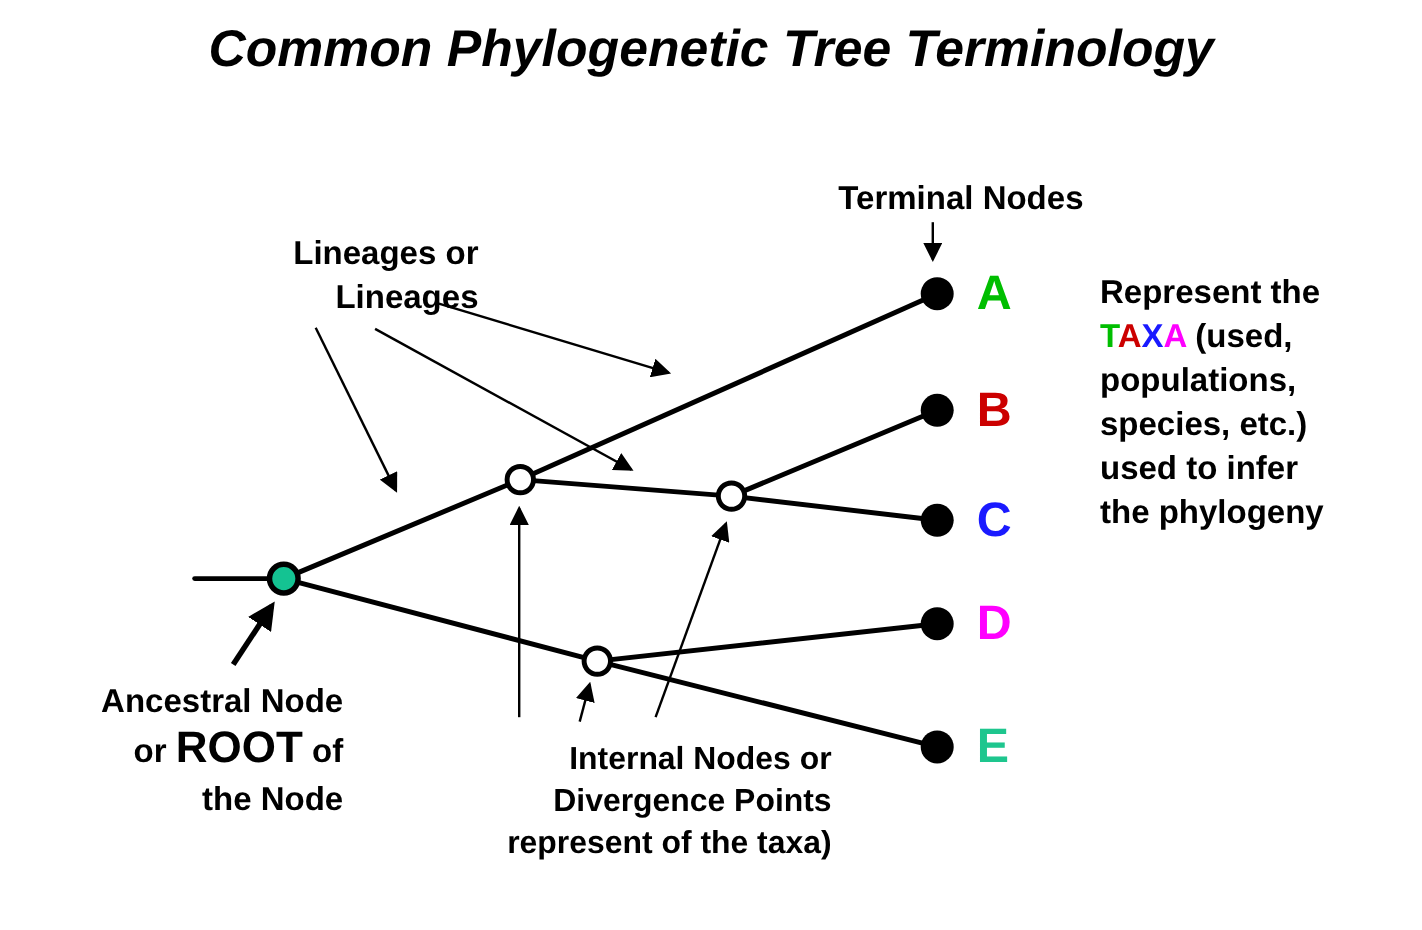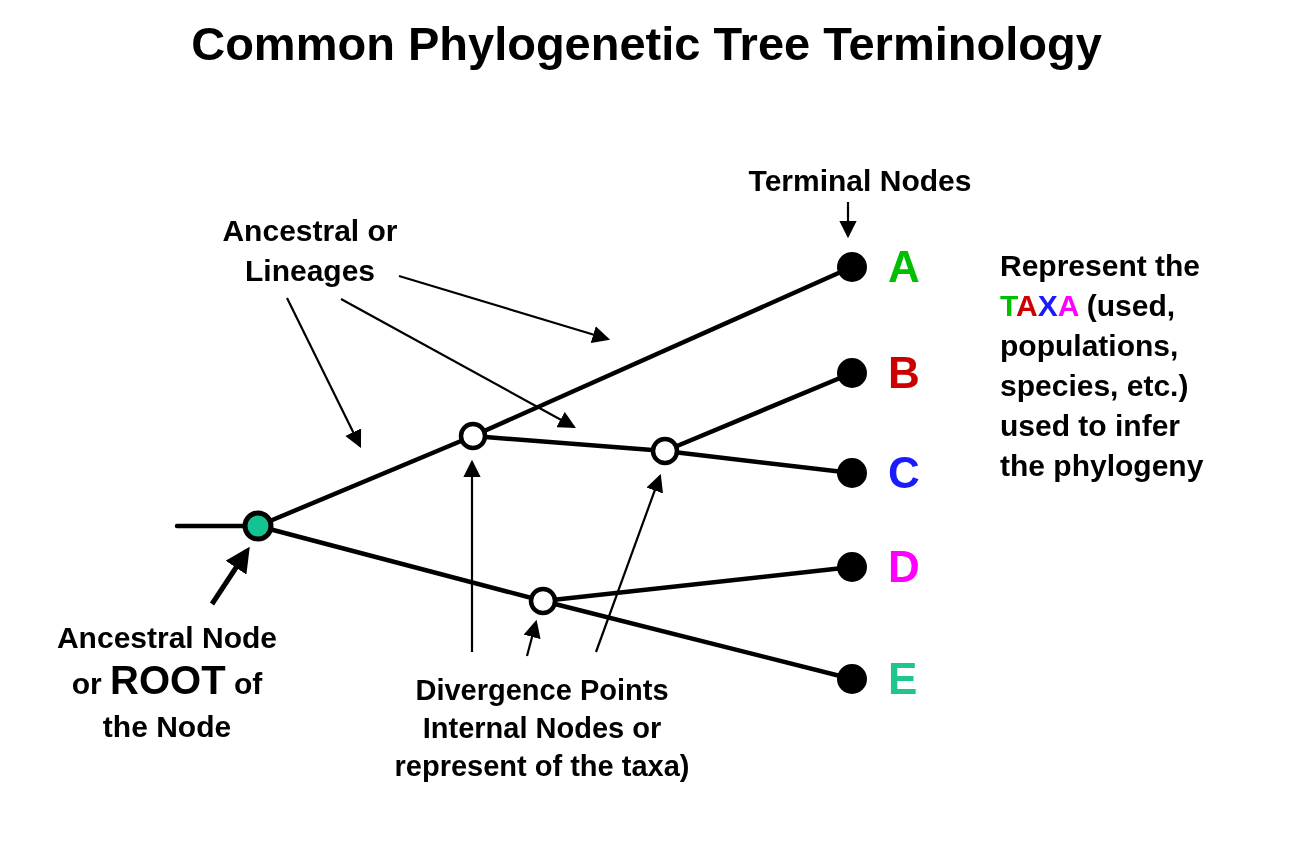--- a/index.html
+++ b/index.html
@@ -3,24 +3,24 @@
 <meta charset="utf-8">
 <style>
   html,body{margin:0;padding:0;background:#ffffff;}
   .canvas{
     position:relative;width:1293px;height:845px;background:#ffffff;
     font-family:"Liberation Sans",sans-serif;font-weight:bold;color:#000;
     overflow:hidden;
   }
   .title{
     position:absolute;left:0;top:16px;width:100%;margin:0;
-    text-align:center;font-size:47px;font-weight:bold;
+    text-align:center;font-size:47px;font-weight:bold;font-style:italic;
   }
   svg.tree{position:absolute;left:0;top:0;}
-  .lbl{position:absolute;text-align:center;}
+  .lbl{position:absolute;text-align:right;}
   .lbl-terminal{left:735px;top:164px;width:250px;font-size:30px;}
   .lbl-branches{left:185px;top:211px;width:250px;font-size:30px;line-height:40px;}
   .lbl-ancestral{left:22px;top:616px;width:290px;font-size:30px;line-height:43px;}
   .root-word{font-size:40px;}
   .lbl-internal{left:328px;top:671px;width:428px;font-size:29px;line-height:38px;}
   .desc{position:absolute;left:1000px;top:246px;width:300px;font-size:30px;line-height:40px;text-align:left;}
   .taxon{position:absolute;left:888px;font-size:44px;line-height:1;transform:translateY(-50%);}
 </style>
 </head>
 <body>
@@ -71,33 +71,33 @@
       <circle cx="852" cy="373" r="15" fill="#000000"></circle>
       <circle cx="852" cy="473" r="15" fill="#000000"></circle>
       <circle cx="852" cy="567" r="15" fill="#000000"></circle>
       <circle cx="852" cy="679" r="15" fill="#000000"></circle>
     </g>
   </svg>
 
   <div class="lbl lbl-terminal">Terminal Nodes</div>
 
   <div class="lbl lbl-branches">
-    <div>Ancestral or</div>
+    <div>Lineages or</div>
     <div>Lineages</div>
   </div>
 
   <div class="lbl lbl-ancestral">
     <div>Ancestral Node</div>
     <div><span>or </span><span class="root-word">ROOT</span><span> of</span></div>
     <div>the Node</div>
   </div>
 
   <div class="lbl lbl-internal">
+    <div>Internal Nodes or</div>
     <div>Divergence Points</div>
-    <div>Internal Nodes or</div>
     <div>represent of the taxa)</div>
   </div>
 
   <div class="taxon" style="top: 267px; color: rgb(0, 190, 0);">A</div>
   <div class="taxon" style="top: 373px; color: rgb(204, 0, 0);">B</div>
   <div class="taxon" style="top: 473px; color: rgb(26, 26, 255);">C</div>
   <div class="taxon" style="top: 567px; color: rgb(255, 0, 255);">D</div>
   <div class="taxon" style="top: 679px; color: rgb(30, 198, 142);">E</div>
 
   <div class="desc">

